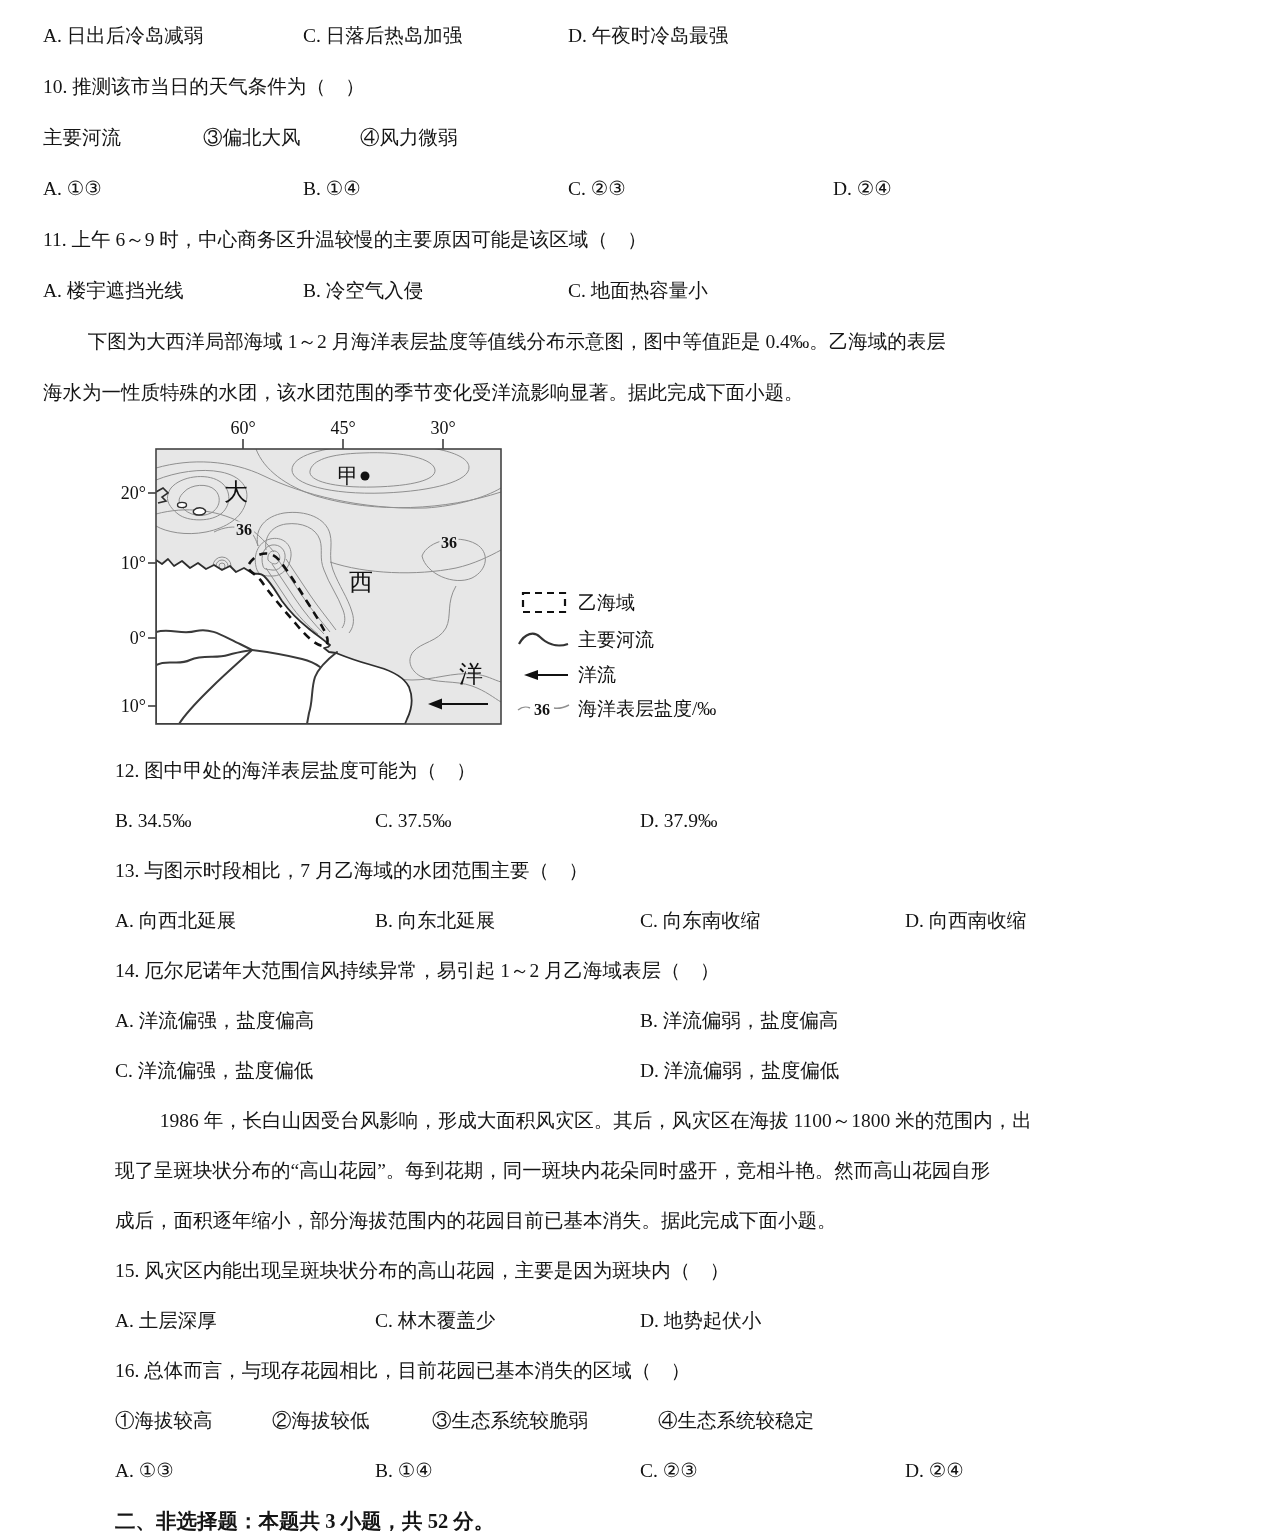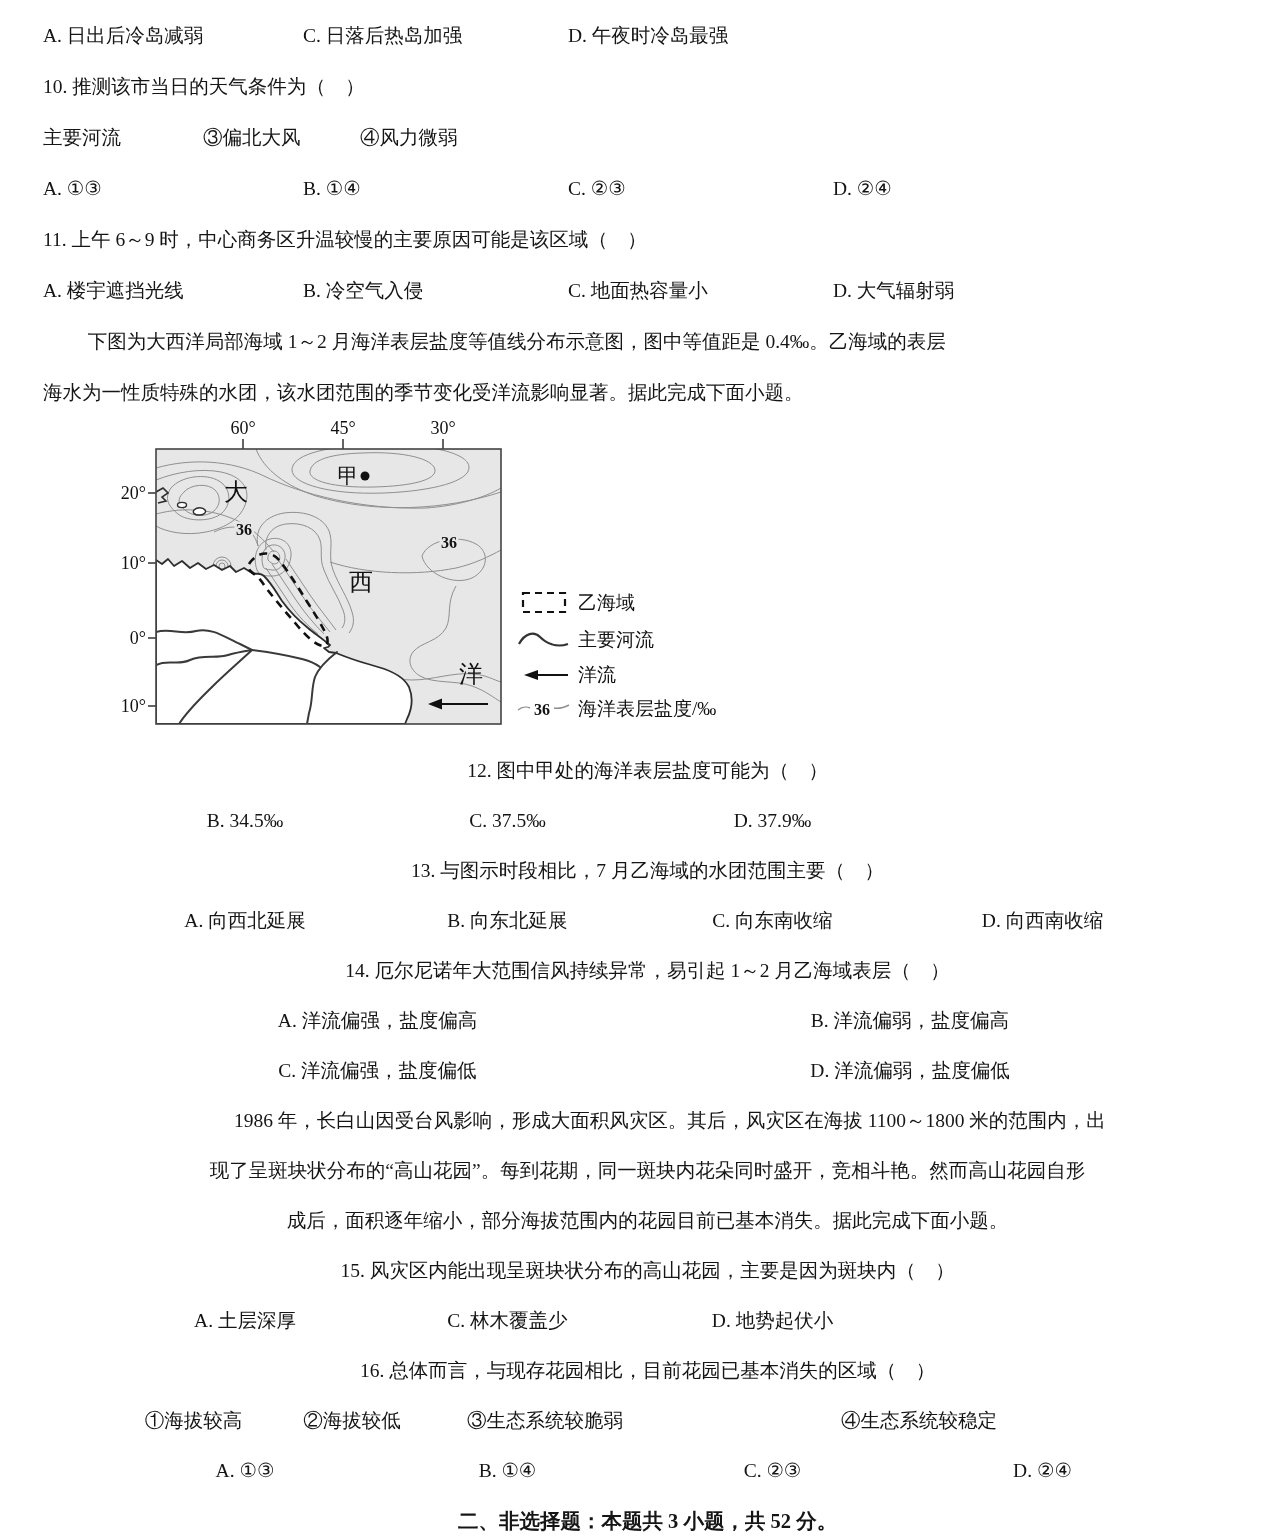--- a/index.html
+++ b/index.html
@@ -4,21 +4,21 @@
 <style>
   html,body{margin:0;padding:0;}
   body{
     width:1280px;height:1540px;overflow:hidden;background:#ffffff;
     font-family:"Liberation Serif","DejaVu Serif",serif;
     color:#151515;
   }
   .page{position:relative;width:1280px;height:1540px;padding-top:10px;box-sizing:border-box;}
   .row{margin-left:115px;width:1065px;font-size:19.5px;white-space:nowrap;}
   .r51{height:51px;line-height:51px;margin-left:43px;}
-  .r50{height:50px;line-height:50px;text-align:center;}
+  .r50{height:50px;line-height:50px;}
   .opts4{display:grid;grid-template-columns:260px 265px 265px 1fr;}
   .opts2{display:grid;grid-template-columns:525px 1fr;}
   .subs10{display:grid;grid-template-columns:160px 157px 163px 1fr;}
   .subs16{display:grid;grid-template-columns:157px 160px 226px 1fr;}
   .para{white-space:nowrap;}
   .indent{text-indent:2.3em;}
   .section-header{font-weight:bold;font-size:20.5px;}
   .figure-wrap{height:328px;margin-left:116px;}
   svg text{font-family:"Liberation Serif","DejaVu Serif",serif;}
   .map-label{font-size:24px;fill:#111;}
@@ -53,21 +53,20 @@
     <span>C. ②③</span>
     <span>D. ②④</span>
   </div>
 
   <div class="row r51">11. 上午 6～9 时，中心商务区升温较慢的主要原因可能是该区域（　）</div>
 
   <div class="row r51 opts4">
     <span>A. 楼宇遮挡光线</span>
     <span>B. 冷空气入侵</span>
     <span>C. 地面热容量小</span>
-    <span>D. 大气辐射弱</span>
   </div>
 
   <div class="row r51 para indent">下图为大西洋局部海域 1～2 月海洋表层盐度等值线分布示意图，图中等值距是 0.4‰。乙海域的表层</div>
   <div class="row r51 para">海水为一性质特殊的水团，该水团范围的季节变化受洋流影响显著。据此完成下面小题。</div>
 
   <div class="figure-wrap">
     <svg width="620" height="330" viewBox="0 0 620 330">
       <defs>
         <clipPath id="mapclip">
             <rect x="40" y="31" width="345" height="275"></rect>

